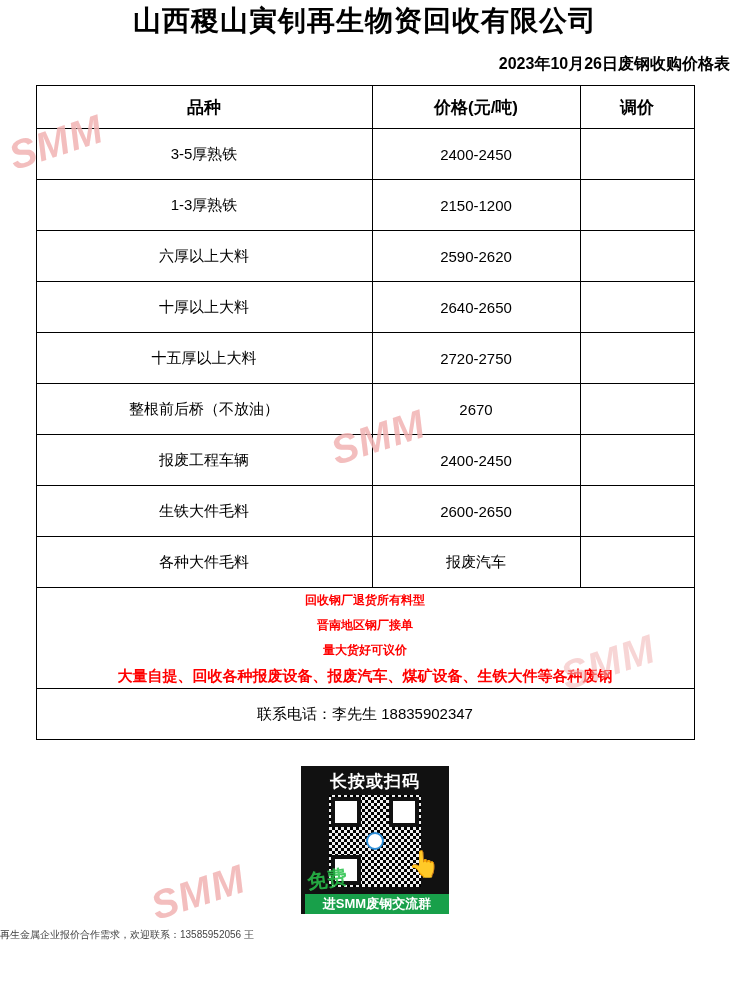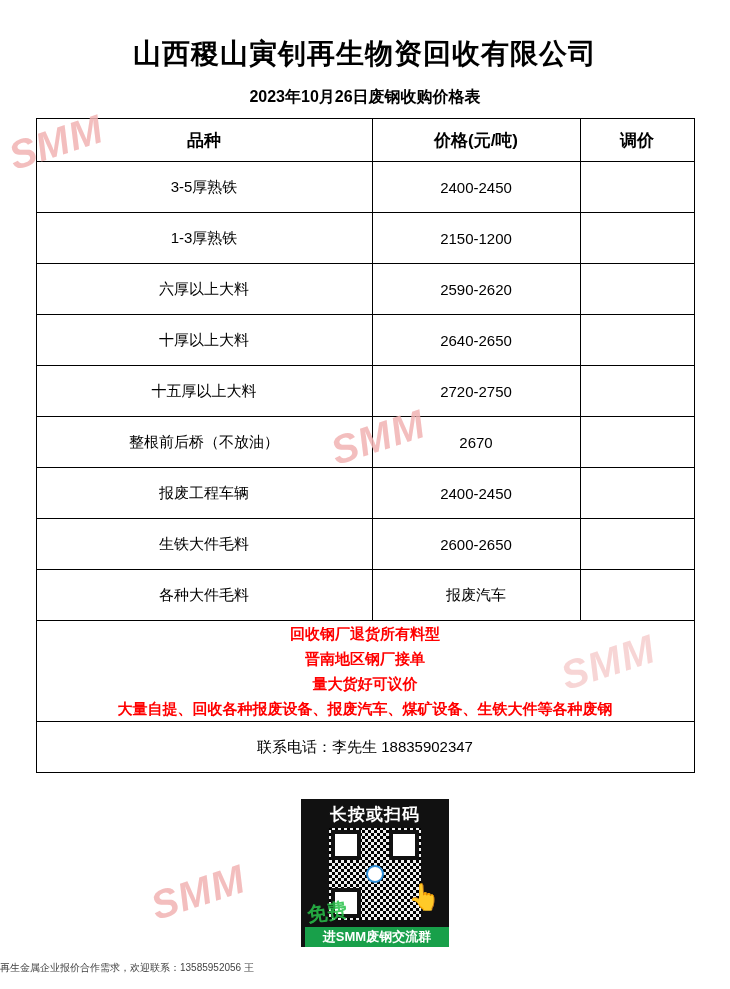--- a/index.html
+++ b/index.html
@@ -37,25 +37,25 @@
   }
   .wm1 { left: 8px;   top: 120px; font-size: 40px; }
   .wm2 { left: 330px; top: 415px; font-size: 40px; }
   .wm3 { left: 150px; top: 870px; font-size: 40px; }
   .wm4 { left: 560px; top: 640px; font-size: 40px; opacity: 0.55; }
 
   .title {
     text-align: center;
     font-size: 28px;
     font-weight: bold;
-    padding-top: 35px;
+    padding-top: 2px;
     letter-spacing: 1px;
   }
   .subtitle {
-    text-align: center;
+    text-align: right;
     font-size: 16px;
     font-weight: bold;
     margin-top: 14px;
     margin-bottom: 10px;
   }
 
   table.price {
     border-collapse: collapse;
     width: 658px;
     margin: 0 auto;
@@ -78,21 +78,21 @@
   .col-variety { width: 336px; }
   .col-price   { width: 208px; }
   .col-adjust  { width: 114px; }
 
   .notes-cell {
     padding: 10px 6px 12px 6px;
     height: auto;
   }
   .notes-cell .note {
     color: #ff0000;
-    font-size: 15px;
+    font-size: 12px;
     line-height: 25px;
     text-align: center;
     font-weight: bold;
   }
   .notes-cell .note.small {
     font-size: 15px;
   }
 
   .contact-cell {
     text-align: center;

